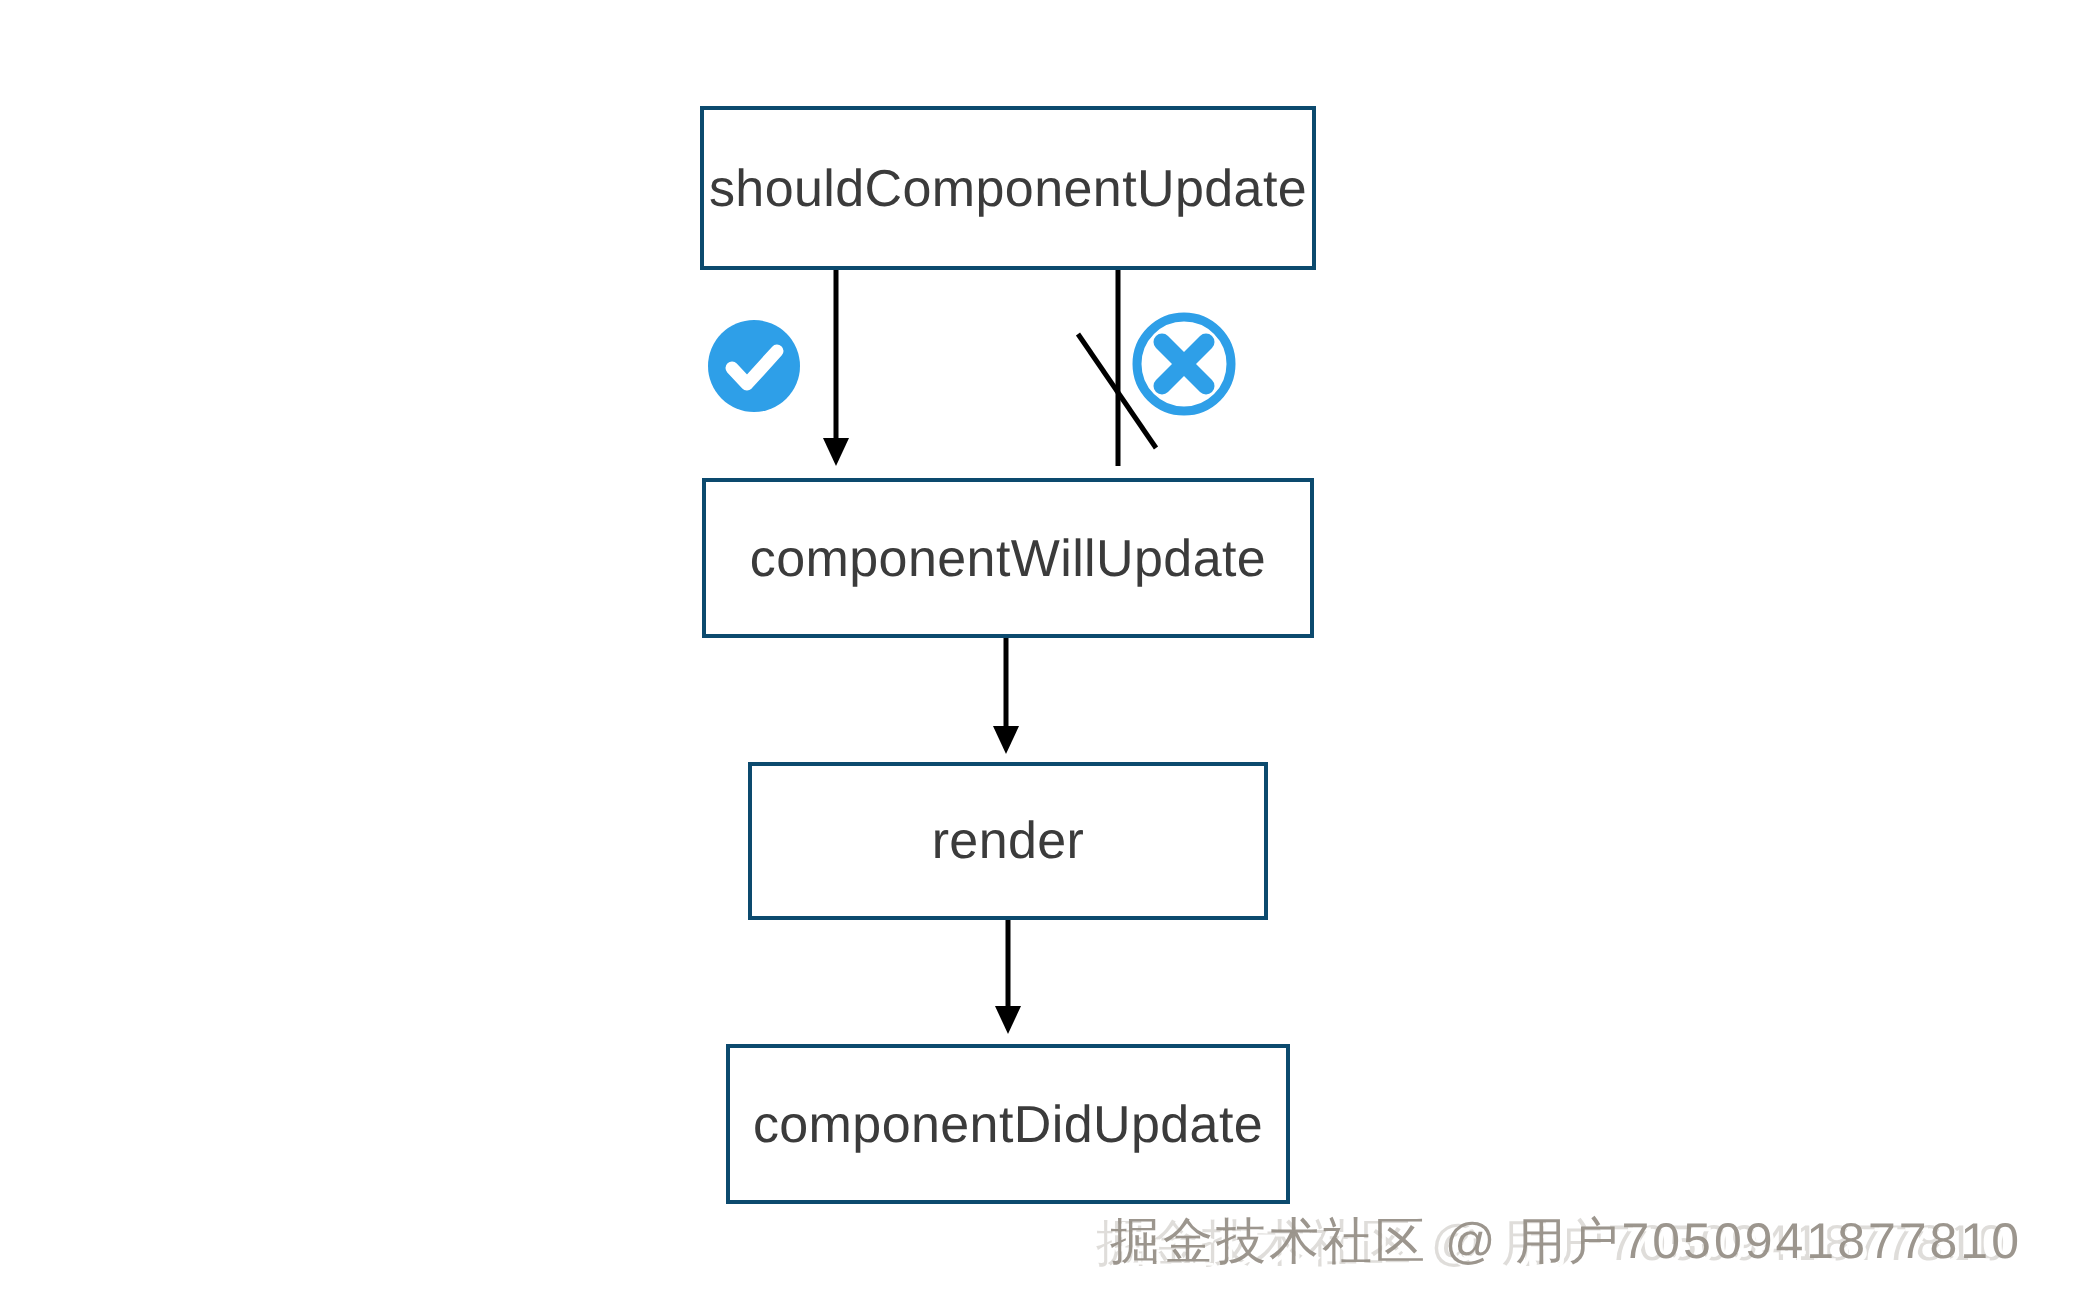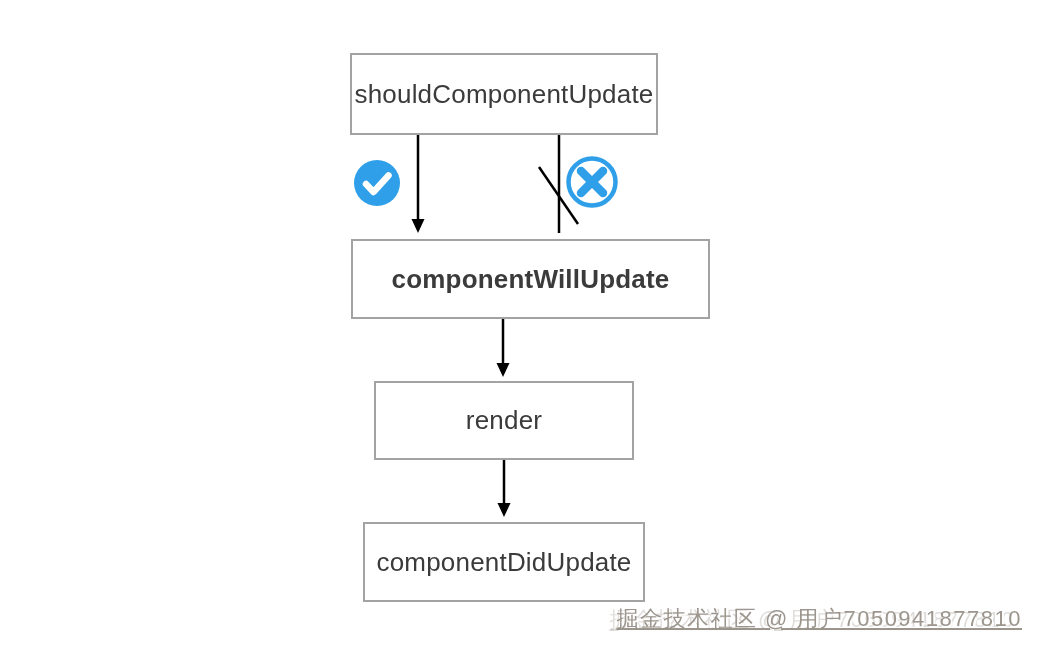--- a/index.html
+++ b/index.html
@@ -20,53 +20,52 @@
     left: 0;
     top: 0;
     width: 1040px;
     height: 650px;
     pointer-events: none;
   }
   .node {
     position: absolute;
     box-sizing: border-box;
     background: #ffffff;
-    border: 2px solid #a3a3a3;
+    border: 2px solid #0c4a6e;
     display: flex;
     align-items: center;
     justify-content: center;
     font-size: 26px;
     color: #3b3b3b;
     letter-spacing: 0.2px;
     white-space: nowrap;
   }
   .node-1 { left: 350px; top: 53px;  width: 308px; height: 82px; }
-  .node-2 { left: 351px; top: 239px; width: 359px; height: 80px; font-weight: bold; }
+  .node-2 { left: 351px; top: 239px; width: 306px; height: 80px; }
   .node-3 { left: 374px; top: 381px; width: 260px; height: 79px; }
   .node-4 { left: 363px; top: 522px; width: 282px; height: 80px; }
   .icon {
     position: absolute;
     width: 52px;
     height: 52px;
   }
   .icon-check { left: 351px; top: 157px; }
   .icon-cross { left: 566px; top: 156px; }
   .watermark {
     position: absolute;
-    right: 18px;
+    right: 29px;
     top: 604px;
-    font-size: 22px;
+    font-size: 25px;
     letter-spacing: 1.5px;
     color: rgba(148, 141, 132, 0.92);
     text-shadow:
       2px 2px 0 rgba(255, 255, 255, 0.95),
       -7px 1px 0 rgba(148, 141, 132, 0.30);
     white-space: nowrap;
     user-select: none;
-    text-decoration: underline;
   }
 </style>
 </head>
 <body>
 
 <div class="canvas">
 
   <svg class="edges-svg" viewBox="0 0 1040 650" xmlns="http://www.w3.org/2000/svg">
 
     <g>

